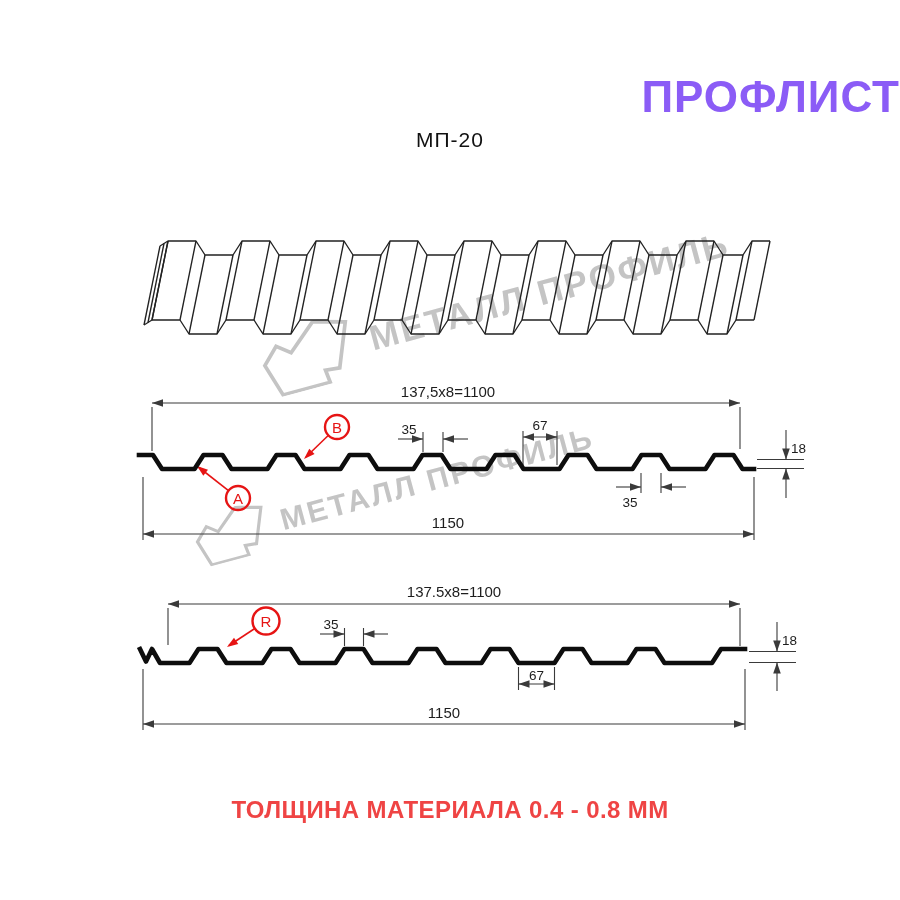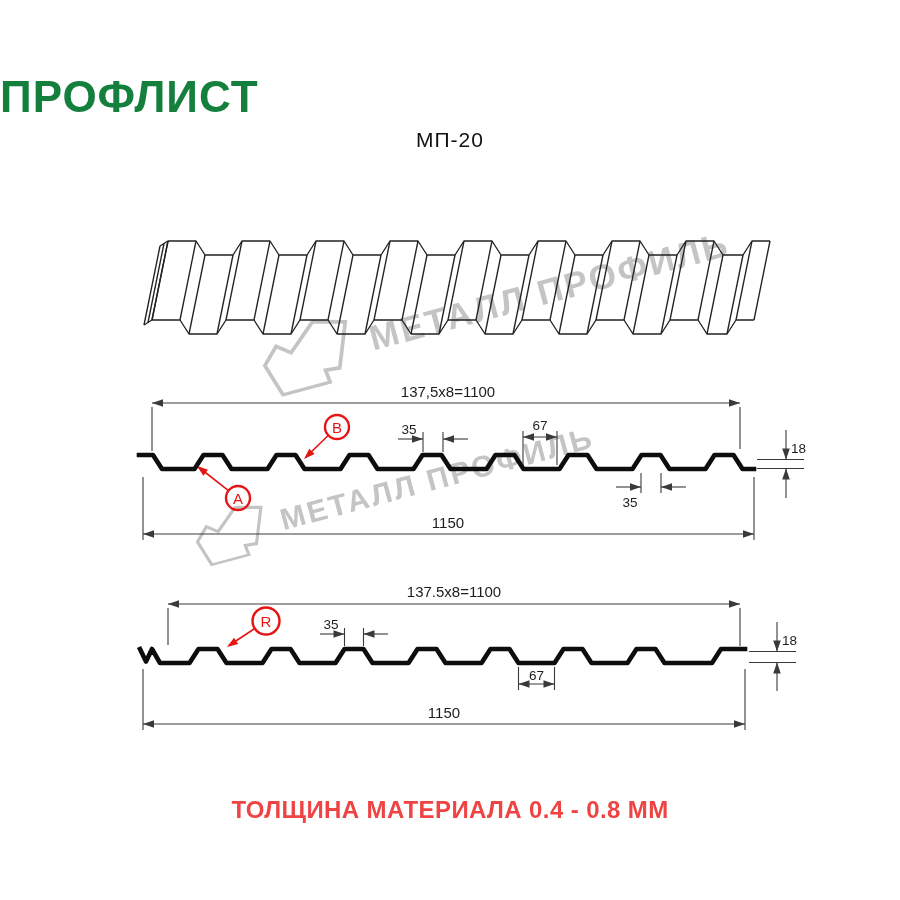--- a/index.html
+++ b/index.html
@@ -1,19 +1,19 @@
 <!DOCTYPE html>
 <html><head>
 <meta charset="utf-8">
 <style>
   html,body{margin:0;padding:0;background:#fff;}
   #stage{position:relative;width:900px;height:900px;background:#fff;overflow:hidden;
          font-family:"Liberation Sans", sans-serif;}
-  .title{position:absolute;left:0;top:72px;width:900px;text-align:left;
-         font-size:44px;font-weight:700;letter-spacing:1px;color:#15803d;}
+  .title{position:absolute;left:0;top:72px;width:900px;text-align:right;
+         font-size:44px;font-weight:700;letter-spacing:1px;color:#8b5cf6;}
   .subtitle{position:absolute;left:0;top:128px;width:900px;text-align:center;
          font-size:21px;font-weight:500;letter-spacing:1px;color:#111;}
   .footer{position:absolute;left:0;top:796px;width:900px;text-align:center;
          font-size:24px;font-weight:600;letter-spacing:.4px;color:#ef4444;}
   .wm{position:absolute;display:flex;align-items:center;gap:12px;z-index:1;
       transform-origin:0 50%;transform:rotate(-15deg);color:#c4c4c4;font-weight:700;
       white-space:nowrap;}
   .wm .wm-text{letter-spacing:2.5px;}
   #wm1{left:258px;top:336px;font-size:35px;}
   #wm2{left:194px;top:518px;font-size:30px;}

